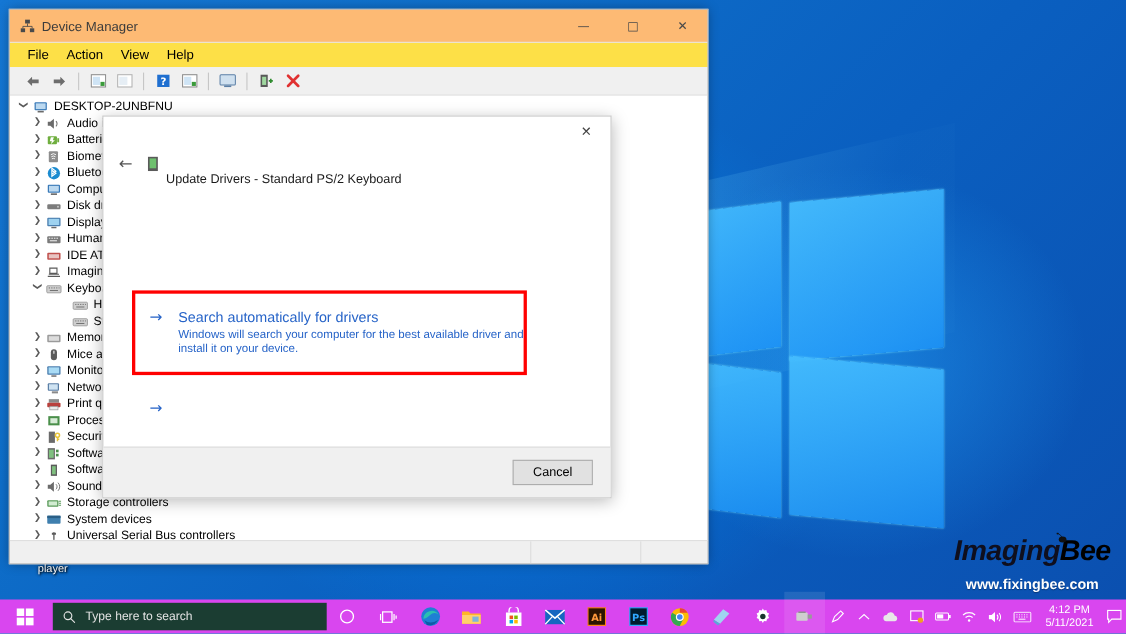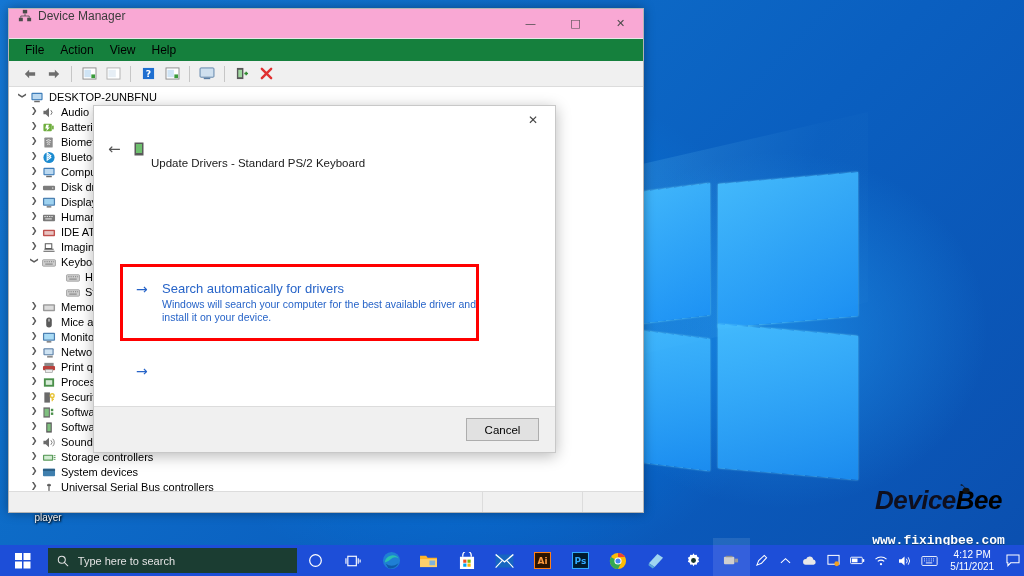--- a/index.html
+++ b/index.html
@@ -53,45 +53,45 @@
     border-bottom: 24px solid #e85d16;
   }
 
   
   #watermark { position: absolute; left: 856px; top: 487px; width: 165px; text-align: center; }
   #watermark .brand { font-size: 26px; font-weight: bold; font-style: italic; letter-spacing: -0.5px; line-height: 1; }
   #watermark .brand .fix { color: #0f0f1e; }
   #watermark .brand .bee { color: #000000; }
   #watermark .bee-dot { position: absolute; left: 103px; top: -3px; width: 13px; height: 10px; }
   #watermark .url {
-    margin-top: 20px; font-family: Liberation Mono, monospace;
+    margin-top: 10px; font-family: Liberation Sans, sans-serif;
     font-size: 13px; font-weight: bold; color: #fff;
     text-shadow: 0 1px 1px rgba(0,0,0,0.35);
   }
 
   
   #devmgr {
     position: absolute; left: 8px; top: 8px; width: 636px; height: 505px;
     background: #f0f0f0; border: 1px solid #b4b4b4;
     box-shadow: 0 0 10px rgba(0,0,0,0.35);
     display: flex; flex-direction: column;
   }
   #titlebar {
-    height: 30px; background: #f9a8d4; display: flex; 
+    height: 30px; background: #fdba74; display: flex; align-items: center;
     border-bottom: 1px solid #e8e8e8; flex: none;
   }
   #titlebar .t-icon { margin: 0 6px 0 9px; }
   #titlebar .t-text { font-size: 12px; color: #3c3c3c; flex: 1; }
   .wbtn {
     width: 45px; height: 29px; display: flex; align-items: center; justify-content: center;
     color: #4a4a4a; font-size: 11px; font-family: "DejaVu Sans", sans-serif;
   }
   #menubar {
     height: 22px; display: flex; align-items: center; padding-left: 8px;
-    background: #15803d; font-size: 12px; color: #000; flex: none;
+    background: #fde047; font-size: 12px; color: #000; flex: none;
   }
   #menubar span { padding: 2px 8px; }
   #toolbar {
     height: 26px; background: #f0f0f0; display: flex; align-items: center;
     padding-left: 10px; gap: 2px; border-bottom: 1px solid #dcdcdc; flex: none;
   }
   .tb-btn { width: 22px; height: 22px; display: flex; align-items: center; justify-content: center; }
   .tb-sep { width: 1px; height: 16px; background: #c6c6c6; margin: 0 4px; }
   #tree {
     flex: 1; background: #fff; overflow: hidden; position: relative;
@@ -193,21 +193,21 @@
 </div>
 
 <div id="vlc-icon">
   <div class="cone"></div>
   <div style="white-space:pre-line">VLC media
 player</div>
 </div>
 
 <div id="watermark">
   <div class="brand">
-    <span class="fix">Device</span><span class="bee">Bee</span>
+    <span class="fix">Imaging</span><span class="bee">Bee</span>
     <svg class="bee-dot" viewBox="0 0 26 20">
       <ellipse cx="14" cy="13" rx="7" ry="5.5" fill="#111"></ellipse>
       <path d="M6 2 Q11 5 13 9" stroke="#111" stroke-width="1.4" fill="none"></path>
       <ellipse cx="5" cy="2" rx="2" ry="1.6" fill="#111"></ellipse>
     </svg>
   </div>
   <div class="url">www.fixingbee.com</div>
 </div>
 
 <div id="devmgr">
@@ -557,21 +557,21 @@
     <div class="choice" id="opt2">
       <div class="arrow">→</div>
     </div>
   </div>
 
   <div id="dlg-foot">
     <button id="cancel-btn">Cancel</button>
   </div>
 </div>
 
-<div id="taskbar" style="background: #1d4ed8;">
+<div id="taskbar" style="background: #d946ef;">
   <div id="start-btn">
     <svg width="16" height="16" viewBox="0 0 16 16">
       <rect x="0" y="0" width="7" height="7" fill="#fff"></rect>
         <rect x="8.5" y="0" width="7" height="7" fill="#fff"></rect>
       <rect x="0" y="8.5" width="7" height="7" fill="#fff"></rect>
         <rect x="8.5" y="8.5" width="7" height="7" fill="#fff"></rect>
     </svg>
   </div>
 
   <div id="search-box">

